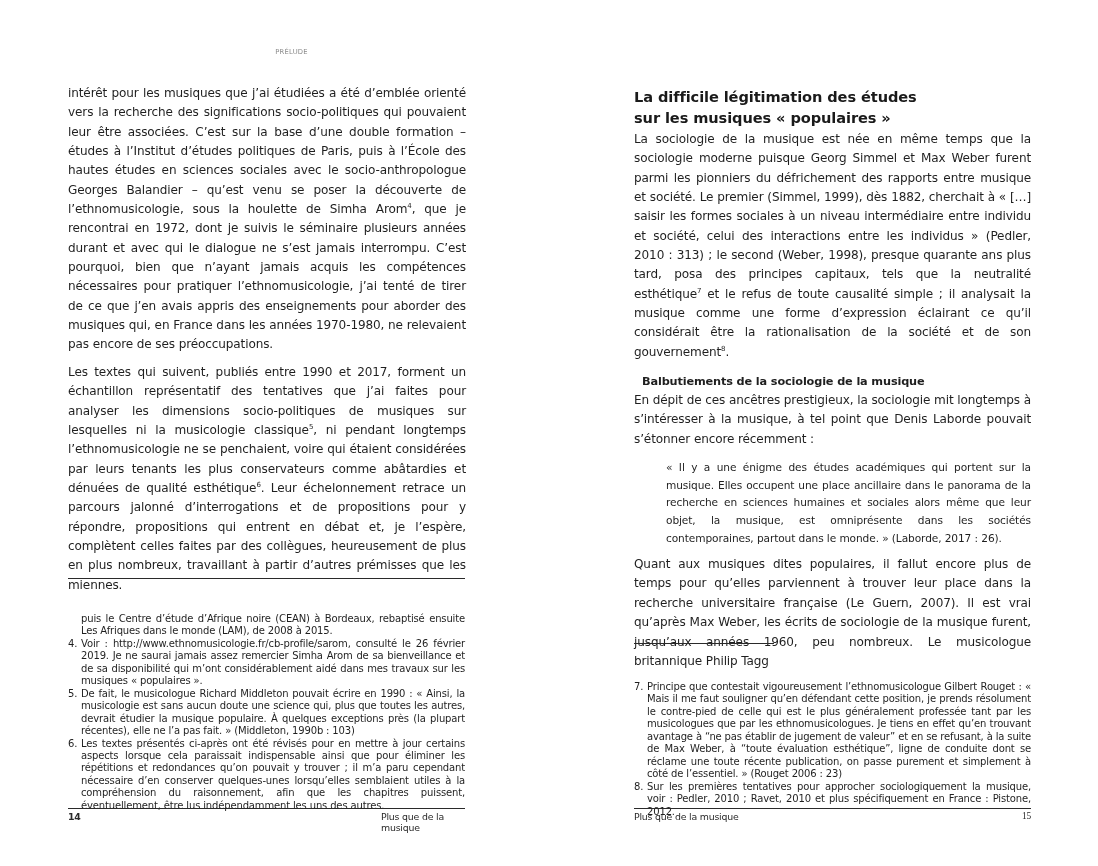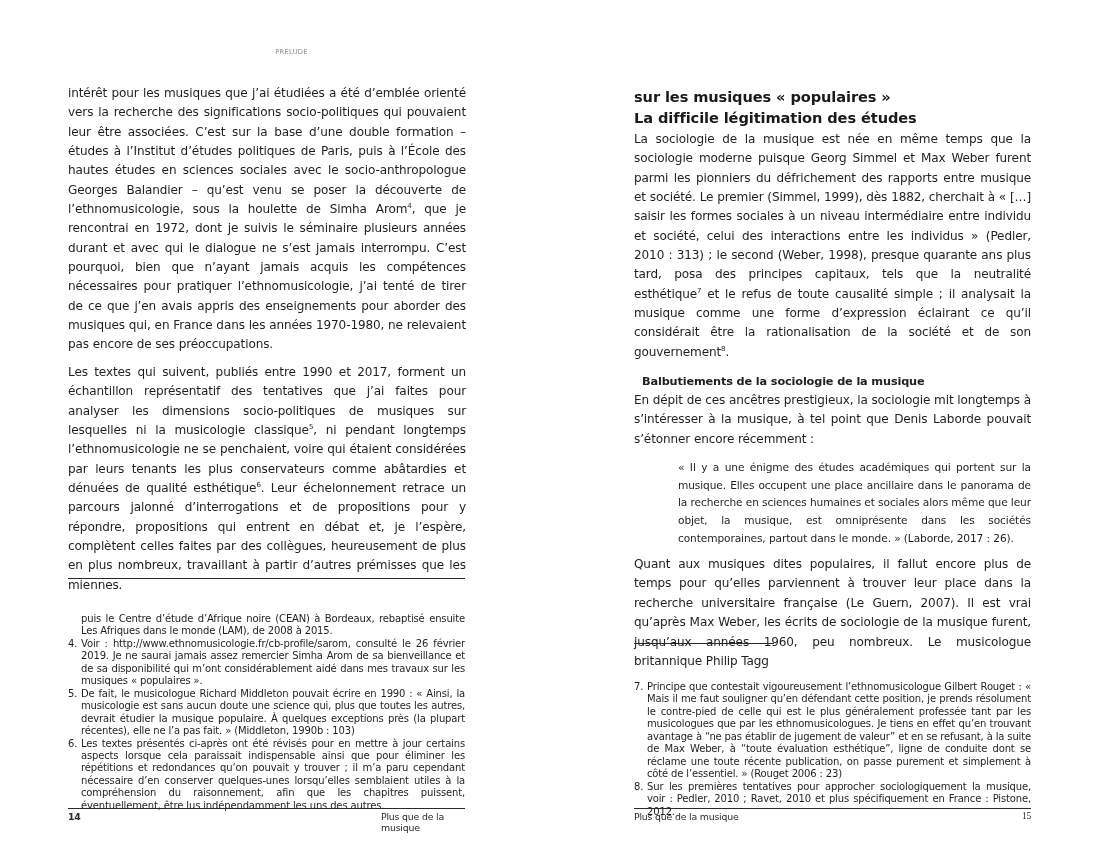--- a/index.html
+++ b/index.html
@@ -11,21 +11,21 @@
   #page-left .running-head { left: 17px; }
   #page-right .running-head { left: 0px; }
   .body { position: absolute; width: 398px; font-size: 12.05px; line-height: 19.35px; text-align: justify; letter-spacing: -0.12px; }
   #page-left .body { left: 68px; top: 84px; }
   #page-right .body { left: 85px; top: 130px; width: 397px; }
   .body p { margin: 0; }
   .body p.spaced { margin-top: 8px; }
   sup { font-size: 7px; line-height: 0; vertical-align: 5px; }
   .h2 { position: absolute; left: 85px; top: 86px; font-size: 14.6px; font-weight: bold; line-height: 21px; letter-spacing: -0.1px; color: #1a1a1a; }
   .h3 { font-size: 11.3px; font-weight: bold; margin: 11px 0 1px 8px; line-height: 17px; letter-spacing: -0.15px; }
-  .quote { margin: 10px 0 8px 44px; font-size: 10.6px; line-height: 17.6px; letter-spacing: -0.1px; }
+  .quote { margin: 10px 0 8px 32px; font-size: 10.6px; line-height: 17.6px; letter-spacing: -0.1px; }
   .fn-rule { position: absolute; height: 1px; background: #2a2a2a; }
   #page-left .fn-rule { left: 68px; top: 578px; width: 397px; }
   #page-right .fn-rule { left: 634px; left: 85px; top: 643px; width: 140px; }
   .footnotes { position: absolute; font-size: 10px; line-height: 12.45px; text-align: justify; letter-spacing: -0.15px; margin-top: 28px; }
   #page-left .footnotes { left: 68px; top: 585px; width: 397px; }
   #page-right .footnotes { left: 85px; top: 653px; width: 397px; }
   .fn { display: flex; }
   .fn .num { width: 13px; flex: 0 0 13px; }
   .fn .txt { flex: 1; }
   .fn.cont .txt { padding-left: 13px; }
@@ -69,22 +69,22 @@
   </div>
 
   <div class="foot-rule"></div>
   <div class="folio folio-num">14</div>
   <div class="folio folio-title">Plus que de la musique</div>
 </div>
 
 <div class="page" id="page-right">
 
   <div class="h2">
+    <div>La difficile légitimation des études</div>
     <div>sur les musiques « populaires »</div>
-    <div>La difficile légitimation des études</div>
   </div>
 
   <div class="body">
     <p><span>La sociologie de la musique est née en même temps que la sociologie moderne puisque Georg Simmel et Max Weber furent parmi les pionniers du défrichement des rapports entre musique et société. Le premier (Simmel, 1999), dès 1882, cherchait à « […] saisir les formes sociales à un niveau intermédiaire entre individu et société, celui des interactions entre les individus » (Pedler, 2010 : 313) ; le second (Weber, 1998), presque quarante ans plus tard, posa des principes capitaux, tels que la neutralité esthétique</span><sup>7</sup><span> et le refus de toute causalité simple ; il analysait la musique comme une forme d’expression éclairant ce qu’il considérait être la rationalisation de la société et de son gouvernement</span><sup>8</sup><span>.</span></p>
     <div class="h3">Balbutiements de la sociologie de la musique</div>
     <p>En dépit de ces ancêtres prestigieux, la sociologie mit longtemps à s’intéresser à la musique, à tel point que Denis Laborde pouvait s’étonner encore récemment :</p>
     <div class="quote">« Il y a une énigme des études académiques qui portent sur la musique. Elles occupent une place ancillaire dans le panorama de la recherche en sciences humaines et sociales alors même que leur objet, la musique, est omniprésente dans les sociétés contemporaines, partout dans le monde. » (Laborde, 2017 : 26).</div>
     <p>Quant aux musiques dites populaires, il fallut encore plus de temps pour qu’elles parviennent à trouver leur place dans la recherche universitaire française (Le Guern, 2007). Il est vrai qu’après Max Weber, les écrits de sociologie de la musique furent, jusqu’aux années 1960, peu nombreux. Le musicologue britannique Philip Tagg</p>
   </div>
 

